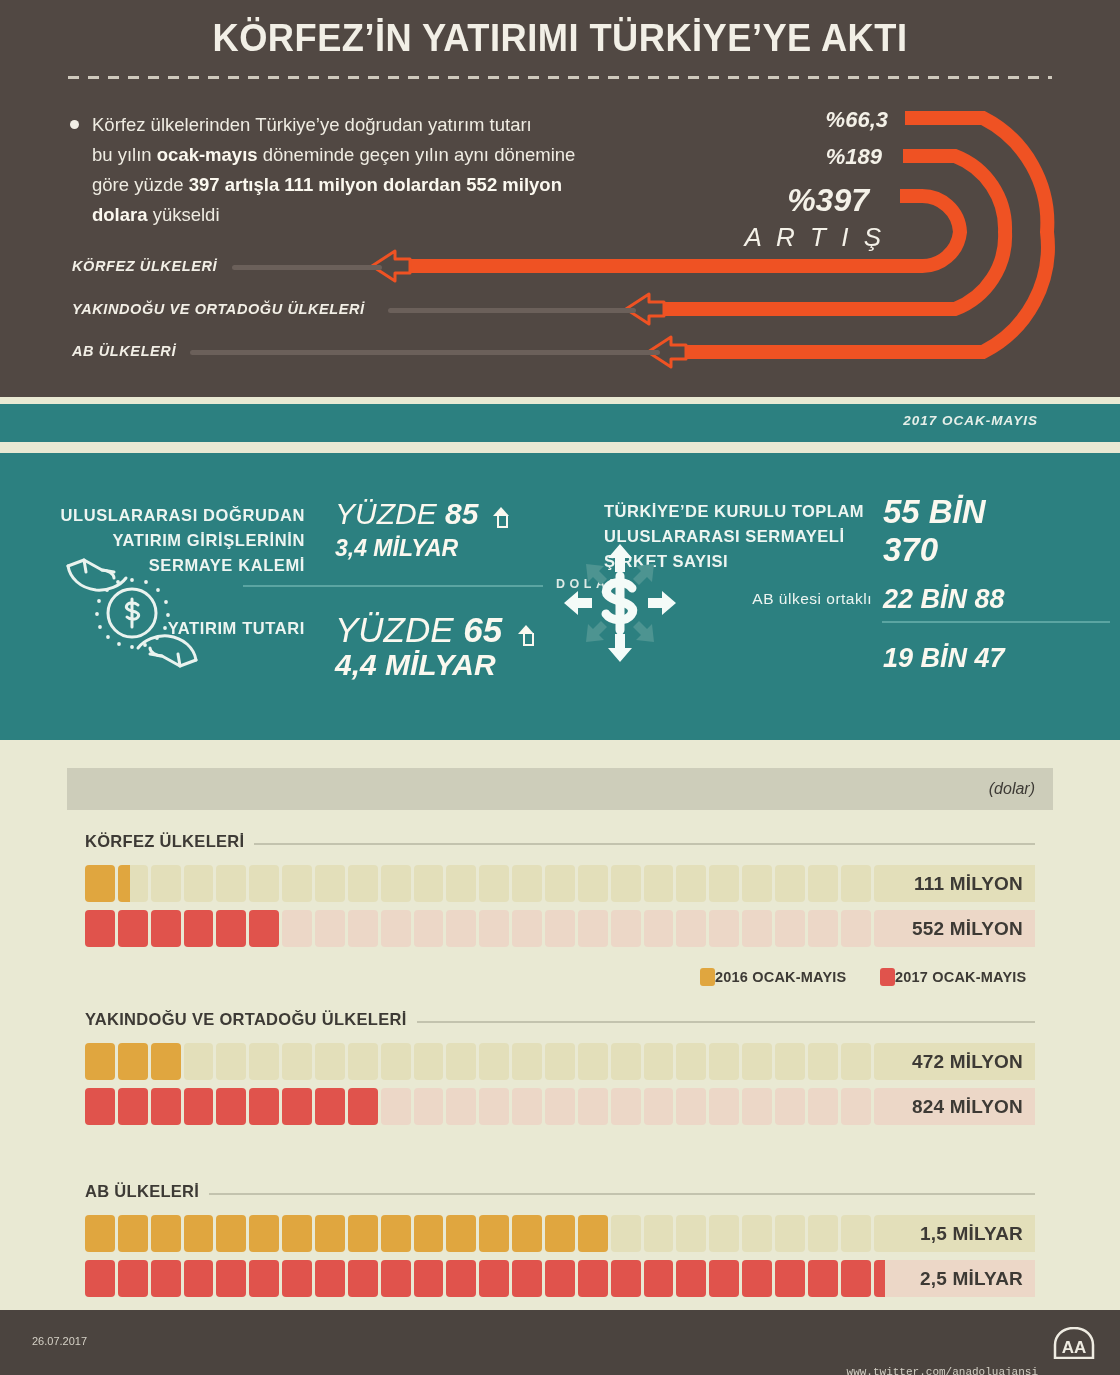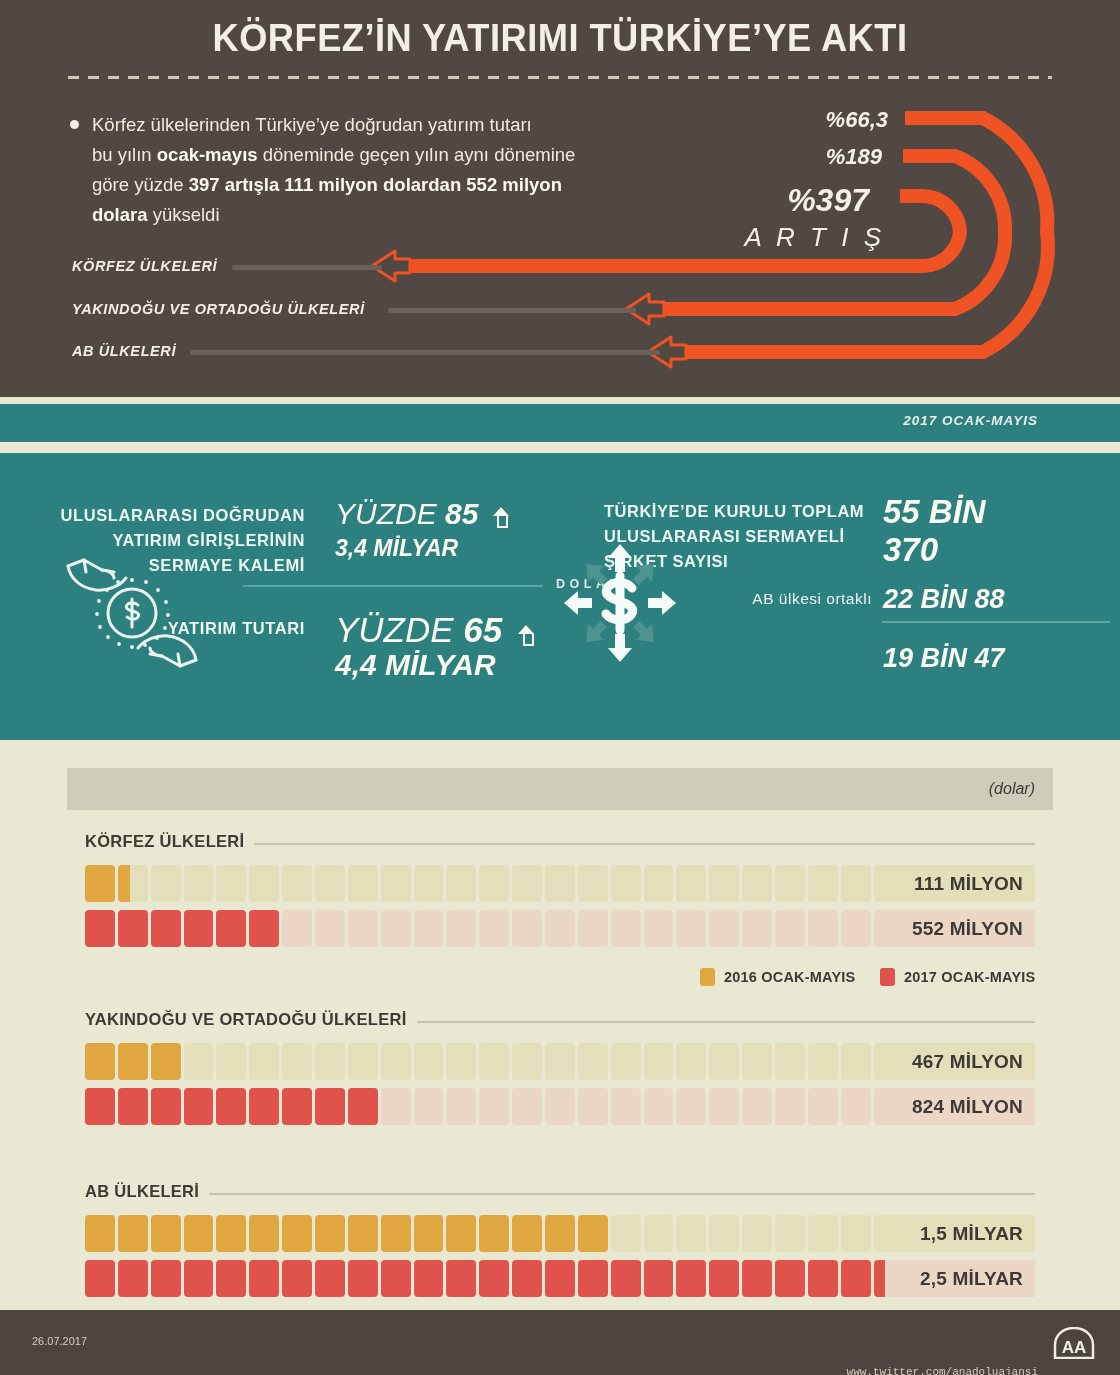--- a/index.html
+++ b/index.html
@@ -209,21 +209,21 @@
   .cell { flex:1 1 0; border-radius:4px; }
   .valbox {
     position:absolute; right:0; top:0; height:37px; min-width:150px;
     display:flex; align-items:center; justify-content:flex-end;
     padding-right:12px; color:#3d3a35; font-size:19px; font-weight:bold;
     letter-spacing:0.2px; white-space:nowrap; z-index:3;
     font-family:"Liberation Sans", sans-serif;
   }
 
   .legend { position:absolute; left:0; width:1120px; height:22px; }
-  .lgi { position:absolute; display:flex; align-items:center; gap:9px;
+  .lgi { position:absolute; display:flex; align-items:center; 
          color:#3d3a35; font-size:14.5px; font-weight:bold; letter-spacing:0.2px;
          font-family:"Liberation Sans", sans-serif; white-space:nowrap;}
   .swatch { width:15px; height:18px; border-radius:3px; }
 
   
   .footer {
     position:absolute; left:0; top:1310px; width:1120px; height:65px;
     background:#4b443f;
   }
   .fdate { position:absolute; left:32px; top:25px; color:#d5d1c6; font-size:11px;
@@ -492,21 +492,21 @@
               <div class="cell" style="background: rgb(227, 223, 186);"></div>
               <div class="cell" style="background: rgb(227, 223, 186);"></div>
               <div class="cell" style="background: rgb(227, 223, 186);"></div>
               <div class="cell" style="background: rgb(227, 223, 186);"></div>
               <div class="cell" style="background: rgb(227, 223, 186);"></div>
               <div class="cell" style="background: rgb(227, 223, 186);"></div>
               <div class="cell" style="background: rgb(227, 223, 186);"></div>
               <div class="cell" style="background: rgb(227, 223, 186);"></div>
               <div class="cell" style="background: rgb(227, 223, 186);"></div>
             </div>
-            <div class="valbox" style="background: linear-gradient(to right, rgba(0, 0, 0, 0) 0px, rgba(0, 0, 0, 0) 0px, rgb(227, 223, 186) 0px, rgb(227, 223, 186) 100%); opacity: 0.999;">467 MİLYON</div>
+            <div class="valbox" style="background: linear-gradient(to right, rgba(0, 0, 0, 0) 0px, rgba(0, 0, 0, 0) 0px, rgb(227, 223, 186) 0px, rgb(227, 223, 186) 100%); opacity: 0.999;">472 MİLYON</div>
           </div>
           <div class="barrow" style="top: 78px;">
             <div class="bartrack">
               <div class="cell" style="background: rgb(224, 83, 76);"></div>
               <div class="cell" style="background: rgb(224, 83, 76);"></div>
               <div class="cell" style="background: rgb(224, 83, 76);"></div>
               <div class="cell" style="background: rgb(224, 83, 76);"></div>
               <div class="cell" style="background: rgb(224, 83, 76);"></div>
               <div class="cell" style="background: rgb(224, 83, 76);"></div>
               <div class="cell" style="background: rgb(224, 83, 76);"></div>

